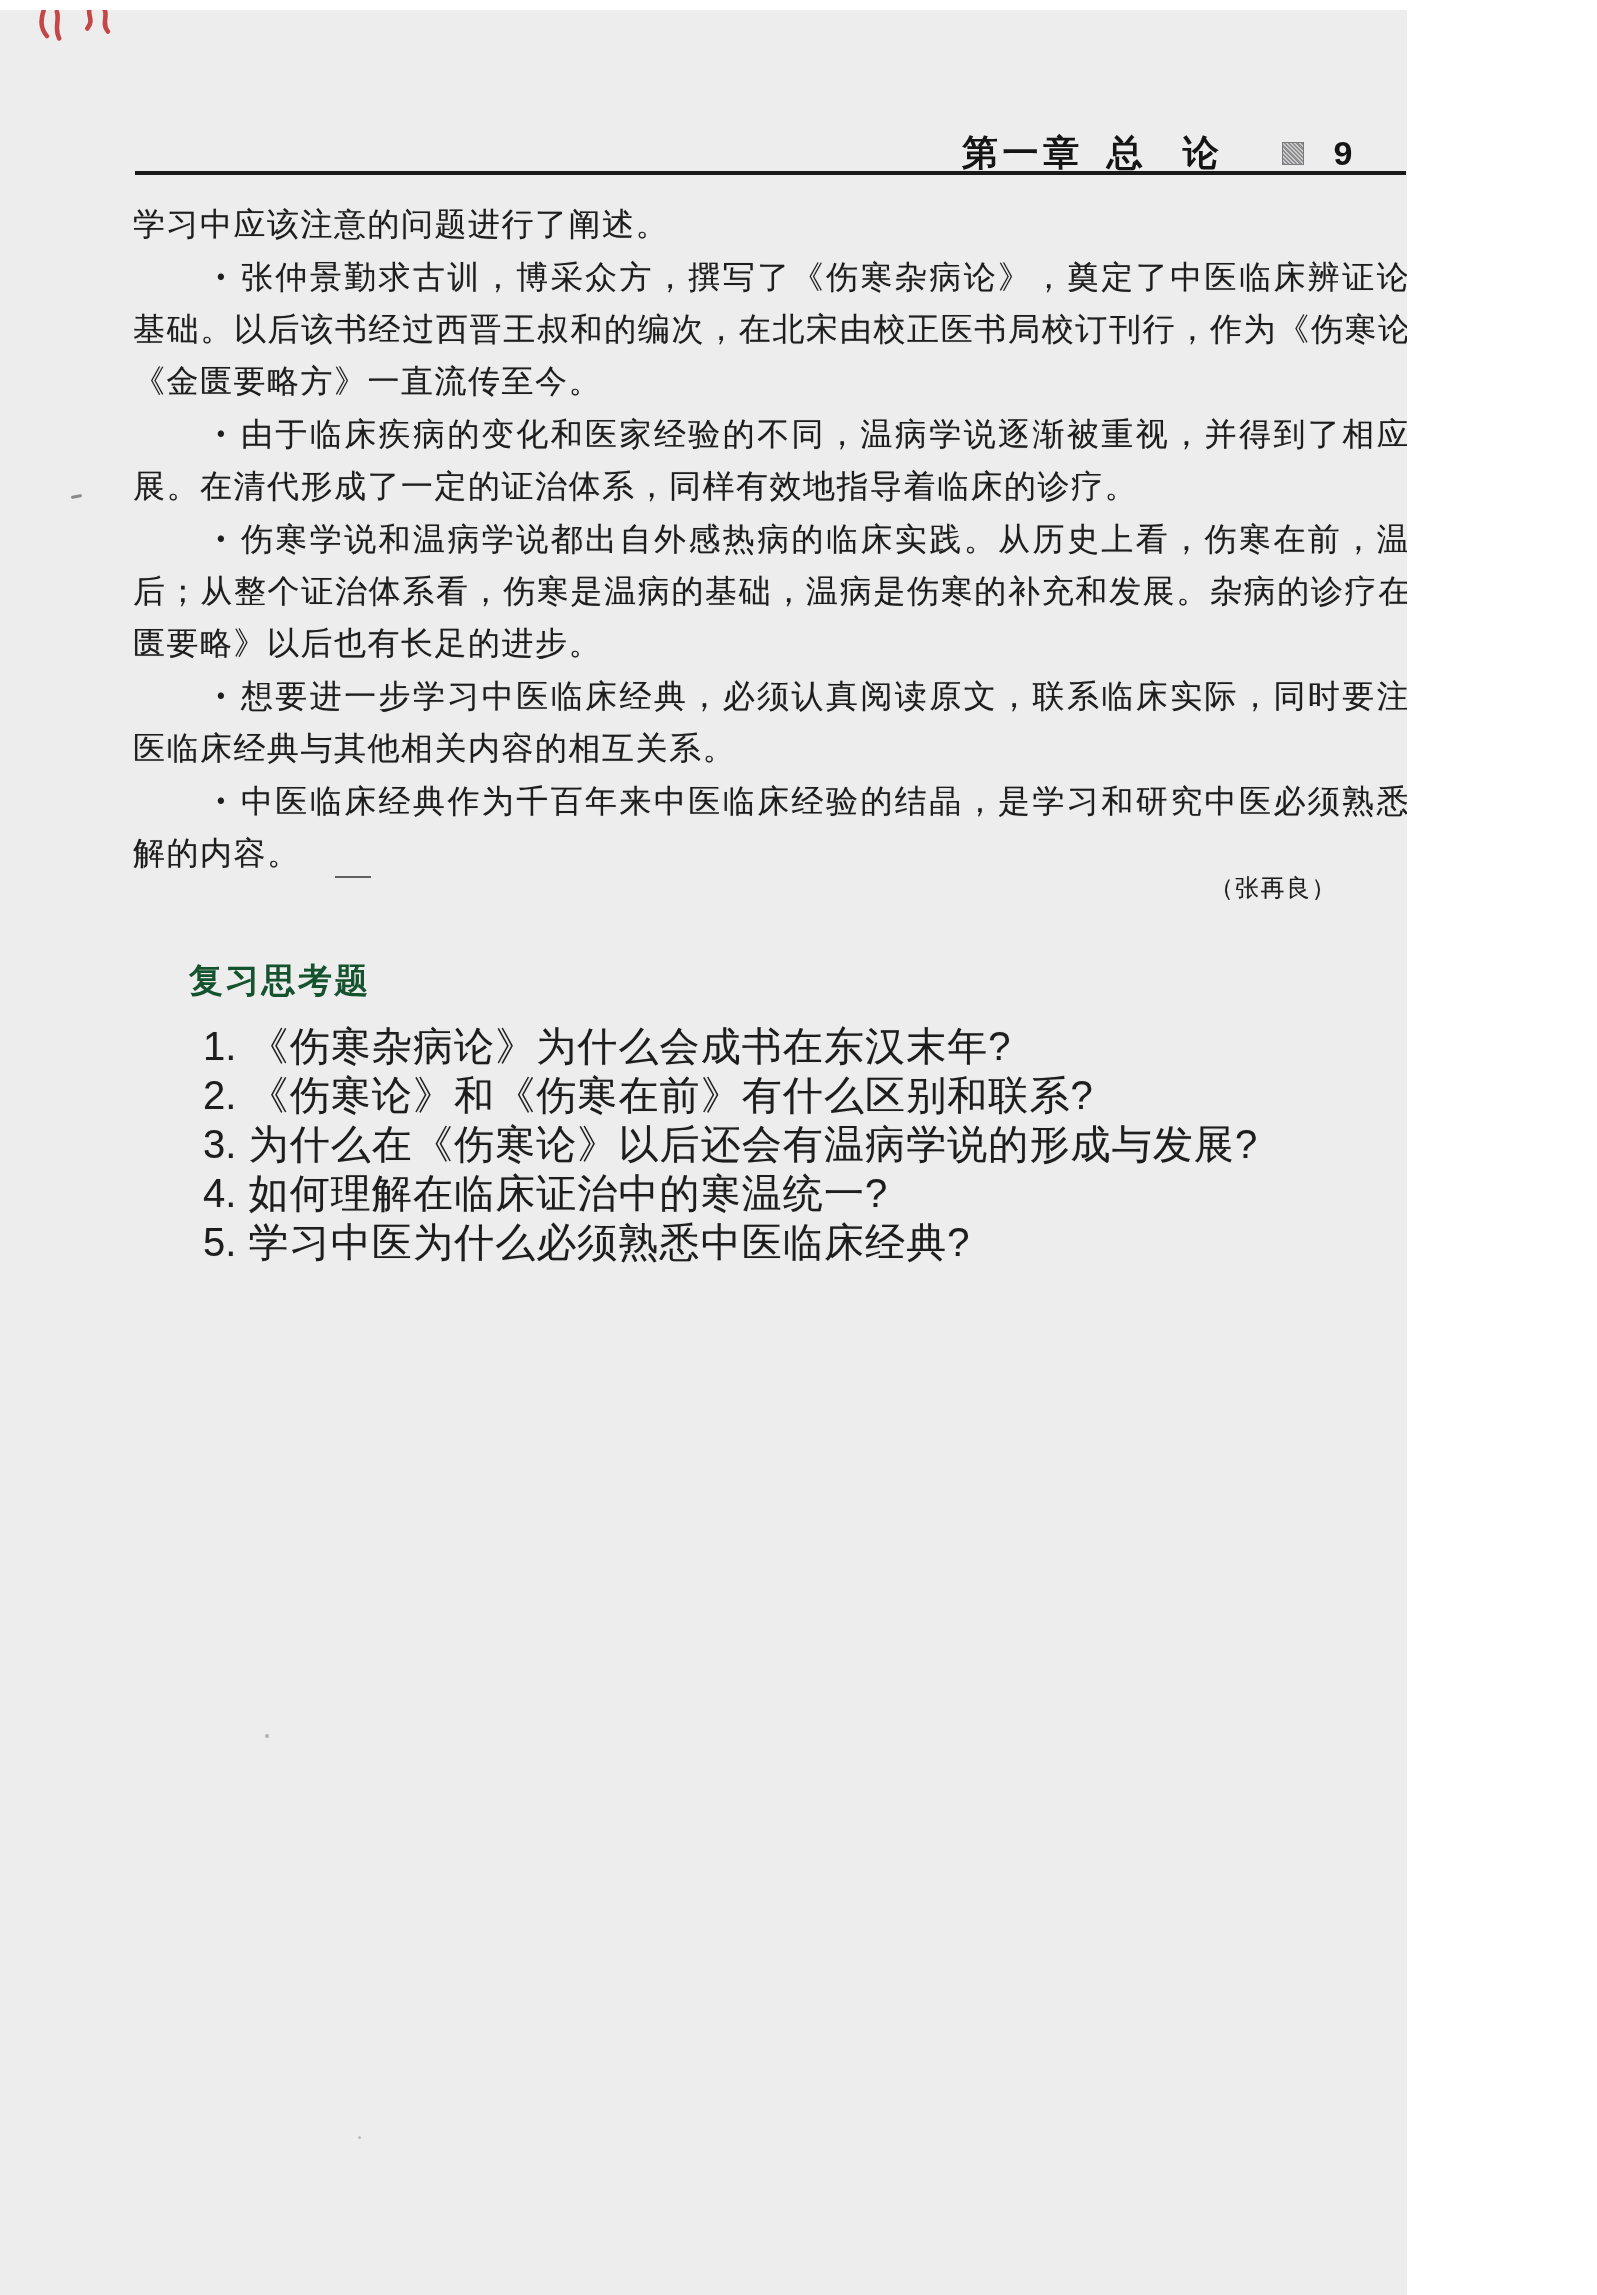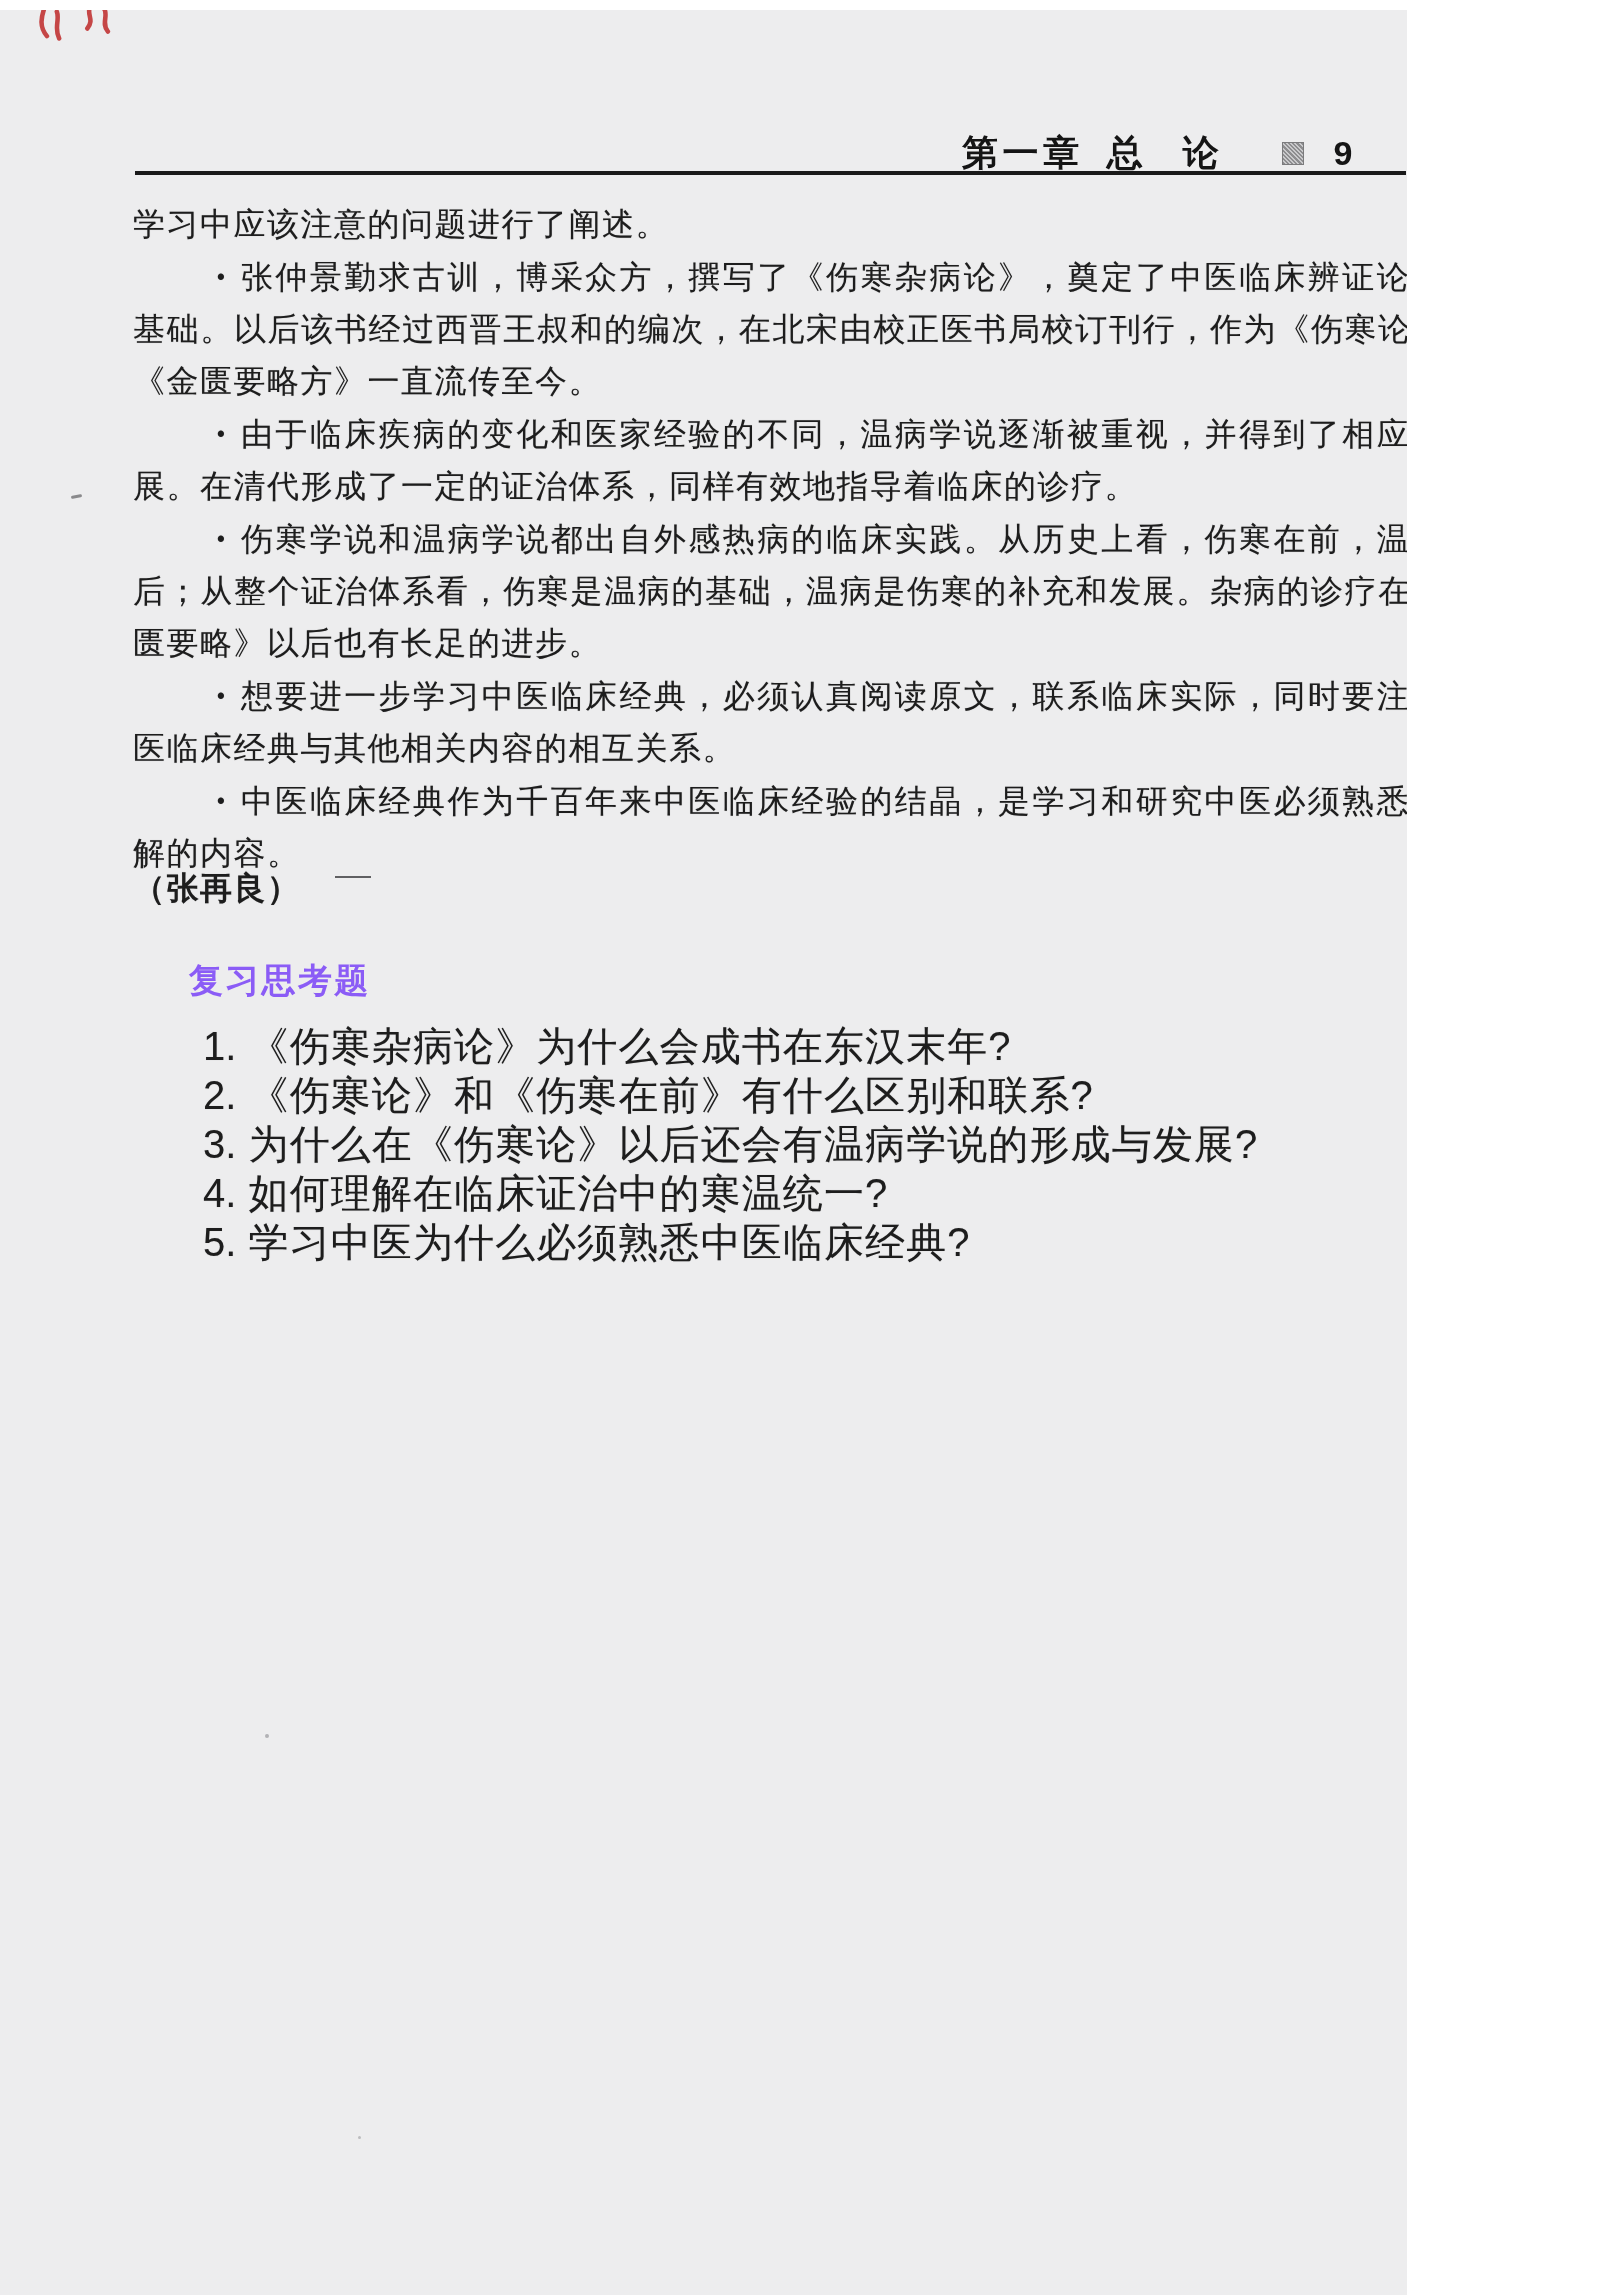--- a/index.html
+++ b/index.html
@@ -38,29 +38,29 @@
     font-size:32px;line-height:52px;letter-spacing:1.5px;
     text-align:justify;text-justify:inter-character;
     text-shadow:0 0 0.8px rgba(25,25,25,.35);
   }
   .body-text p{margin:0;font-family:Liberation Mono, monospace;}
   .body-text p.bulleted{text-indent:81px;}
   .bullet{font-size:23px;margin-right:10.7px;vertical-align:3px;}
   
   .signature{
     position:absolute;left:133px;top:852px;width:1346px;
-    font-size:32px;line-height:52px;letter-spacing:1.5px;
-    text-align:left;padding-right:142px;box-sizing:border-box;
-    font-weight:700;text-shadow:0 0 0.8px rgba(25,25,25,.35);
+    font-size:24px;line-height:52px;letter-spacing:1.5px;
+    text-align:right;padding-right:142px;box-sizing:border-box;
+    font-weight:400;text-shadow:0 0 0.8px rgba(25,25,25,.35);
   }
   
   .review{position:absolute;left:133px;top:948px;width:1346px;}
   .review h2{
     margin:0 0 18.3px 56px;
-    font-size:34px;font-weight:700;letter-spacing:2.3px;color:#8b5cf6;
+    font-size:34px;font-weight:700;letter-spacing:2.3px;color:#14532d;
   }
   .review ol{list-style:none;margin:0;padding:0 0 0 70px;}
   .review li{
     font-size:40px;line-height:49px;letter-spacing:1.1px;
     text-shadow:0 0 0.8px rgba(25,25,25,.3);
   }
   .review li .qnum{margin-right:12.2px;letter-spacing:0;}
   
   .red-marks{position:absolute;left:34px;top:0;opacity:.9;}
   .edge-line{

